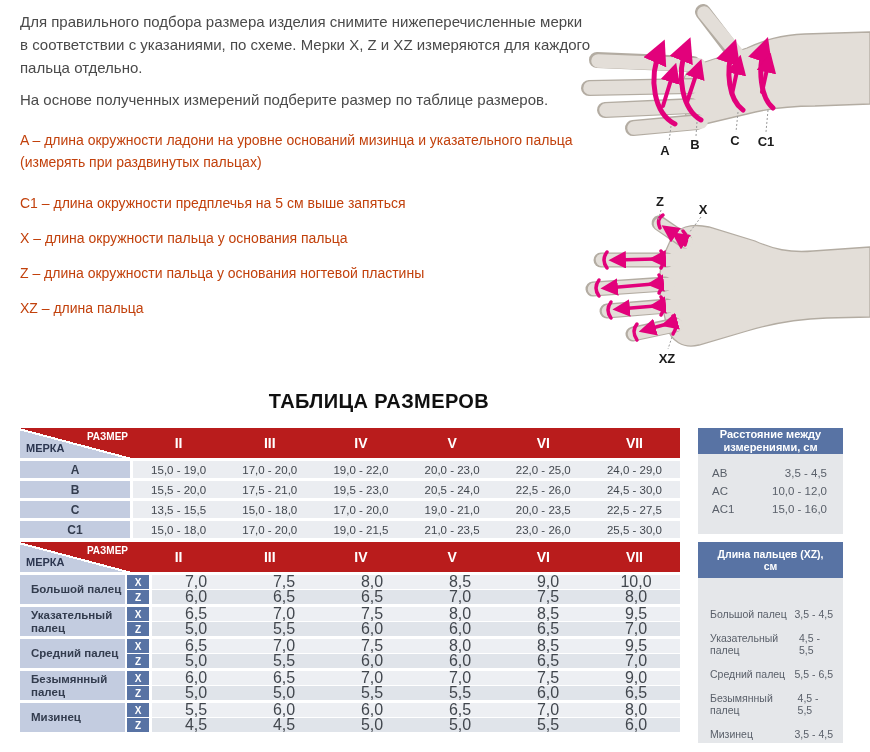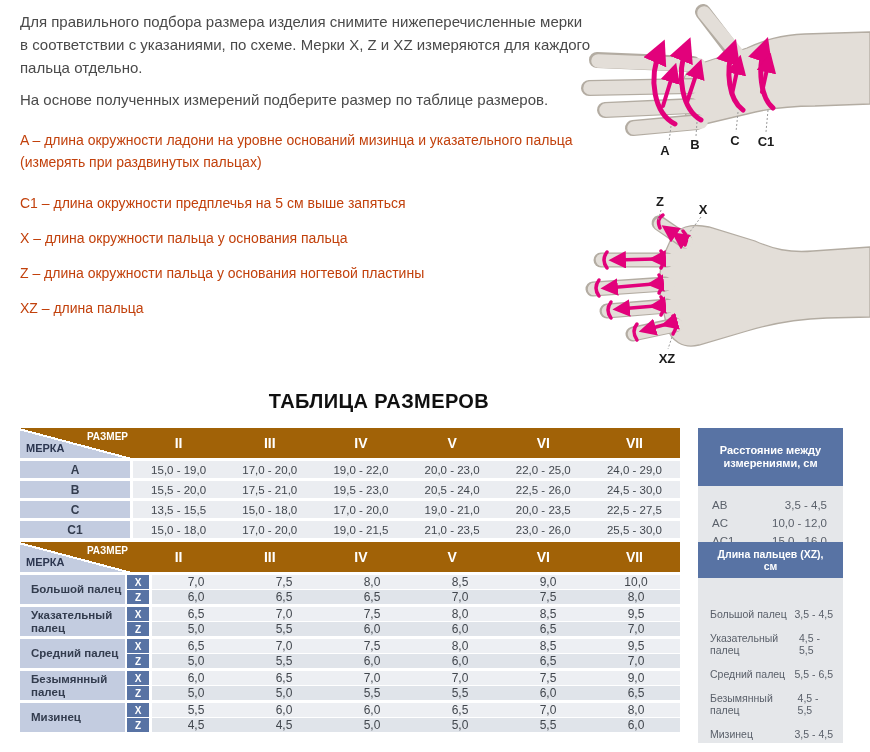--- a/index.html
+++ b/index.html
@@ -18,21 +18,21 @@
   .hand1{left:575px;top:2px;}
   .hand2{left:575px;top:163px;}
   svg text{font-family:"Liberation Sans","DejaVu Sans",sans-serif;font-weight:bold;font-size:13px;fill:#1c1c1c;}
   
   .size-title{position:absolute;left:0;top:390px;width:758px;text-align:center;
     font-size:20px;font-weight:bold;color:#101010;letter-spacing:.4px;}
   
   .sztable{position:absolute;left:20px;width:660px;}
   .table1{top:428px;}
   .table2{top:542px;}
-  .thead{display:flex;height:30px;background:#a16207;}
+  .thead{display:flex;height:30px;background:#b91c1c;}
   .corner{width:113px;position:relative;flex:none;
     background:linear-gradient(to top right,#c3cce0 0%,#c3cce0 46%,#ffffff 46%,#ffffff 49.5%,rgba(255,255,255,0) 49.5%);}
   .corner .size-lab{position:absolute;right:5px;top:3px;font-size:10px;font-weight:bold;color:#ffffff;}
   .corner .measure-lab{position:absolute;left:6px;bottom:4px;font-size:11px;font-weight:bold;color:#2c3650;}
   .hcol{flex:1;display:flex;align-items:center;justify-content:center;color:#ffffff;font-weight:bold;font-size:14px;}
   
   .t1row{display:flex;height:17px;margin-top:3px;}
   .t1label{width:110px;flex:none;margin-right:3px;background:#c3cce0;color:#333c4e;font-weight:bold;font-size:12px;
     display:flex;align-items:center;justify-content:center;}
   .t1data{flex:1;display:flex;background:#ebedf1;}
@@ -41,27 +41,27 @@
   .t2block{display:flex;margin-top:3px;height:29px;}
   .t2label{width:94px;flex:none;padding-left:11px;margin-right:2px;background:#c3cce0;color:#333c4e;
     font-weight:bold;font-size:11.5px;line-height:13px;display:flex;align-items:center;}
   .t2rows{flex:1;display:flex;flex-direction:column;row-gap:1px;}
   .t2row{display:flex;height:14px;}
   .xz-badge{width:22px;flex:none;margin-right:3px;background:#5873a4;color:#ffffff;font-size:10px;font-weight:bold;
     display:flex;align-items:center;justify-content:center;}
   .t2data{flex:1;display:flex;}
   .t2row.x .t2data{background:#edeff3;}
   .t2row.z .t2data{background:#e0e4ea;}
-  .t2data .tcell{font-size:12px;}
+  .t2data .tcell{font-size:16px;}
   
   .panel{position:absolute;left:698px;width:145px;}
   .panel1{top:428px;}
   .panel2{top:542px;}
   .panel-head{background:#5873a4;color:#ffffff;font-weight:bold;text-align:center;}
-  .panel1 .panel-head{font-size:11px;line-height:13px;padding:16px 10px;}
+  .panel1 .panel-head{font-size:11px;line-height:13px;padding:0 10px;}
   .panel2 .panel-head{font-size:10.5px;line-height:12px;padding:6px 16px;}
   .panel-body{background:#e5e7ea;box-sizing:border-box;}
   .panel1 .panel-body{height:80px;padding:10px 16px 0 14px;}
   .panel2 .panel-body{height:165px;padding:30px 10px 0 12px;}
   .prow{display:flex;justify-content:space-between;color:#5a606a;}
   .panel1 .prow{font-size:11.5px;line-height:18px;}
   .panel2 .prow{font-size:10.5px;margin-bottom:12px;}
 </style>
 </head>
 <body>

